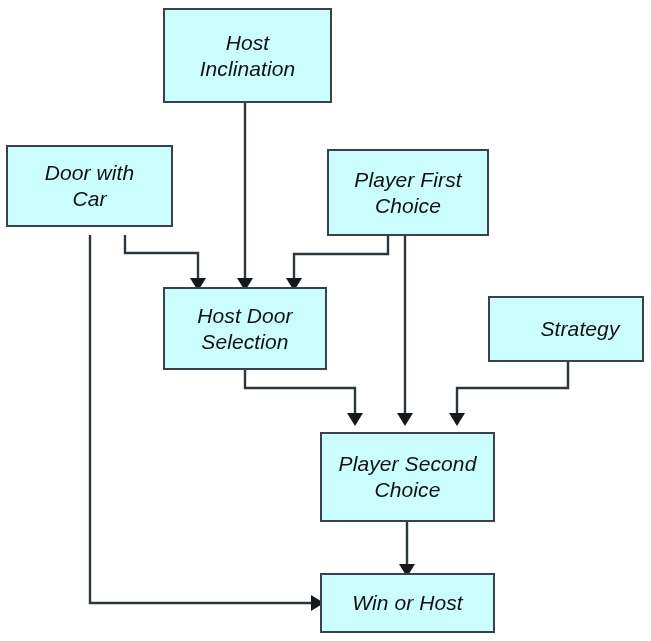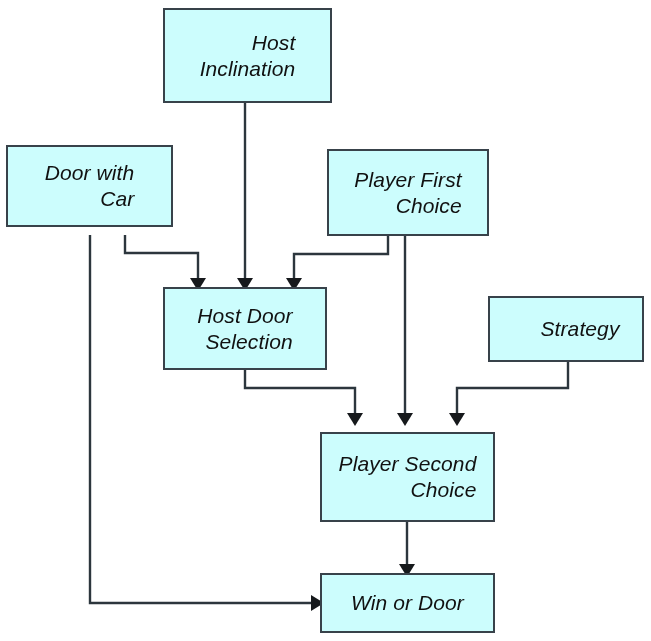--- a/index.html
+++ b/index.html
@@ -27,21 +27,20 @@
   }
   .node-label {
     font-style: italic;
     font-weight: normal;
     font-size: 21px;
     line-height: 1.22;
     color: #111111;
     letter-spacing: 0.1px;
     white-space: pre-line;
     padding: 0 6px;
-    text-align: right;
   }
   #edge-layer {
     position: absolute;
     left: 0;
     top: 0;
     width: 651px;
     height: 641px;
     pointer-events: none;
   }
   #edge-layer path {
@@ -102,16 +101,16 @@
   <div class="node" style="left: 488px; top: 296px; width: 156px; height: 66px; padding-left: 28px;">
     <span class="node-label">Strategy</span>
   </div>
 
   <div class="node" style="left: 320px; top: 432px; width: 175px; height: 90px;">
     <span class="node-label">Player Second
 Choice</span>
   </div>
 
   <div class="node" style="left: 320px; top: 573px; width: 175px; height: 60px;">
-    <span class="node-label">Win or Door</span>
+    <span class="node-label">Win or Host</span>
   </div>
 
 </div>
 
 </body></html>

